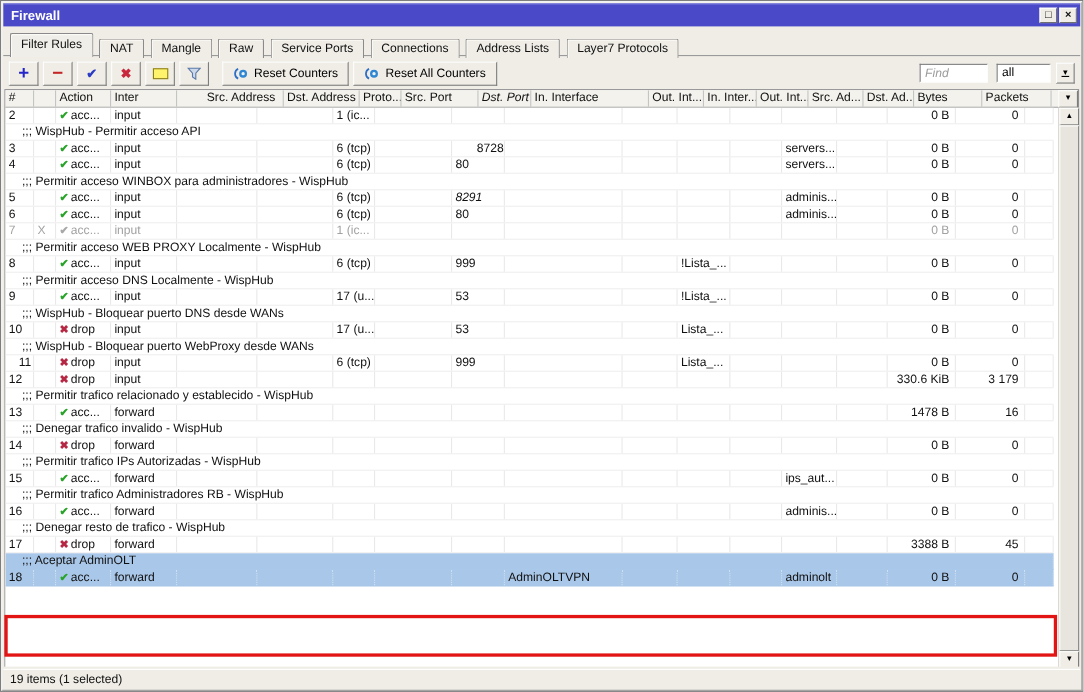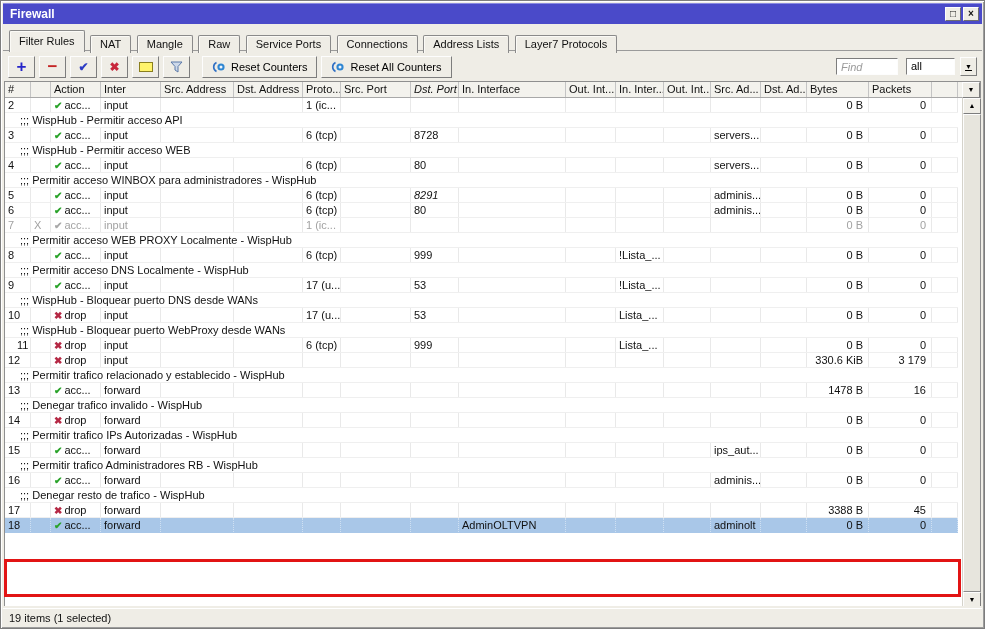--- a/index.html
+++ b/index.html
@@ -222,21 +222,21 @@
     <span class="combo">all</span>
     <span class="combo-btn">▼</span>
   </div>
 
   <div class="table-area">
     <div class="thead" id="thead">
         <div class="hcell" style="width: 26px;">#</div>
         <div class="hcell" style="width: 20px;"></div>
         <div class="hcell" style="width: 50px;">Action</div>
         <div class="hcell" style="width: 60px;">Inter</div>
-        <div class="hcell" style="width: 73px;">Src. Address</div>
+        <div class="hcell" style="width: 73px; margin-left: 24px;">Src. Address</div>
         <div class="hcell" style="width: 69px;">Dst. Address</div>
         <div class="hcell" style="width: 38px;">Proto...</div>
         <div class="hcell" style="width: 70px;">Src. Port</div>
         <div class="hcell" style="width: 48px; font-style: italic;">Dst. Port</div>
         <div class="hcell" style="width: 107px;">In. Interface</div>
         <div class="hcell" style="width: 50px;">Out. Int...</div>
         <div class="hcell" style="width: 48px;">In. Inter...</div>
         <div class="hcell" style="width: 47px;">Out. Int...</div>
         <div class="hcell" style="width: 50px;">Src. Ad...</div>
         <div class="hcell" style="width: 46px;">Dst. Ad...</div>
@@ -271,33 +271,30 @@
         </div>
         <div class="trow rule">
           <div class="cell" style="width: 26px;">3</div>
           <div class="cell" style="width: 20px;"></div>
           <div class="cell" style="width: 50px;"><span class="ric accept">✔</span>acc...</div>
           <div class="cell" style="width: 60px;">input</div>
           <div class="cell" style="width: 73px;"></div>
           <div class="cell" style="width: 69px;"></div>
           <div class="cell" style="width: 38px;">6 (tcp)</div>
           <div class="cell" style="width: 70px;"></div>
-          <div class="cell" style="width: 48px;">8728</div>
+          <div class="cell" style="width: 48px; text-align: right;">8728</div>
           <div class="cell" style="width: 107px;"></div>
           <div class="cell" style="width: 50px;"></div>
           <div class="cell" style="width: 48px;"></div>
           <div class="cell" style="width: 47px;"></div>
           <div class="cell" style="width: 50px;">servers...</div>
           <div class="cell" style="width: 46px;"></div>
           <div class="cell right" style="width: 62px;">0 B</div>
           <div class="cell right" style="width: 63px;">0</div>
           <div class="cell" style="width: 26px;"></div>
-        </div>
-        <div class="trow comment">
-          <div class="cell comment-cell">;;; WispHub - Permitir acceso WEB</div>
         </div>
         <div class="trow rule">
           <div class="cell" style="width: 26px;">4</div>
           <div class="cell" style="width: 20px;"></div>
           <div class="cell" style="width: 50px;"><span class="ric accept">✔</span>acc...</div>
           <div class="cell" style="width: 60px;">input</div>
           <div class="cell" style="width: 73px;"></div>
           <div class="cell" style="width: 69px;"></div>
           <div class="cell" style="width: 38px;">6 (tcp)</div>
           <div class="cell" style="width: 70px;"></div>
@@ -594,20 +591,23 @@
           <div class="cell" style="width: 48px;"></div>
           <div class="cell" style="width: 107px;"></div>
           <div class="cell" style="width: 50px;"></div>
           <div class="cell" style="width: 48px;"></div>
           <div class="cell" style="width: 47px;"></div>
           <div class="cell" style="width: 50px;"></div>
           <div class="cell" style="width: 46px;"></div>
           <div class="cell right" style="width: 62px;">3388 B</div>
           <div class="cell right" style="width: 63px;">45</div>
           <div class="cell" style="width: 26px;"></div>
+        </div>
+        <div class="trow comment selected">
+          <div class="cell comment-cell">;;; Aceptar AdminOLT</div>
         </div>
         <div class="trow rule selected">
           <div class="cell" style="width: 26px;">18</div>
           <div class="cell" style="width: 20px;"></div>
           <div class="cell" style="width: 50px;"><span class="ric accept">✔</span>acc...</div>
           <div class="cell" style="width: 60px;">forward</div>
           <div class="cell" style="width: 73px;"></div>
           <div class="cell" style="width: 69px;"></div>
           <div class="cell" style="width: 38px;"></div>
           <div class="cell" style="width: 70px;"></div>

